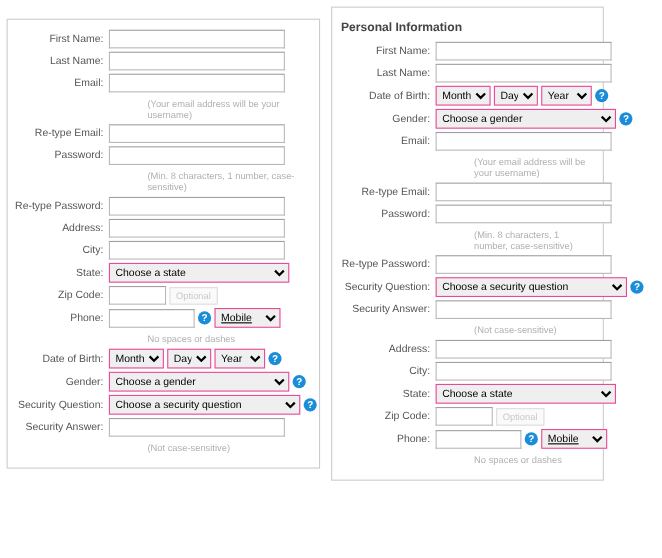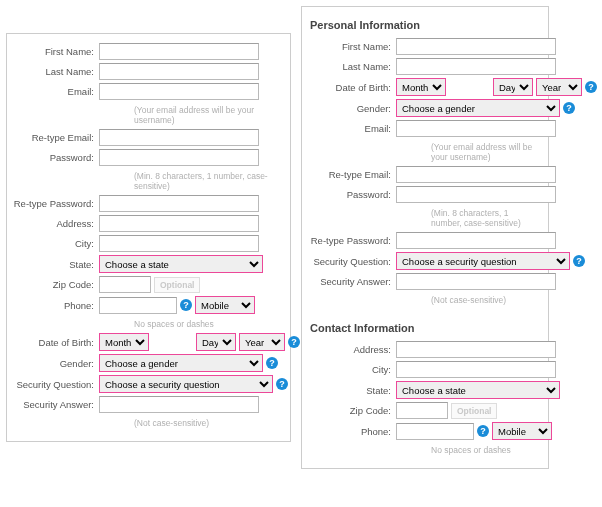--- a/index.html
+++ b/index.html
@@ -63,23 +63,23 @@
     height: 18px;
     border: 1px solid #ec4899;
     font-size: 9.5px;
     background: #efefef;
     padding: 0 1px;
   }
   select.full { width: 164px; }
   .panel.right select.full { width: 164px; }
   select.wider { width: 174px; }
   select.month { width: 50px; }
-  select.day { width: 40px; margin-left: 44px; }
+  select.day { width: 40px; }
   select.year { width: 46px; }
-  select.phone-type { width: 60px; }
+  select.phone-type { width: 60px; text-decoration: underline; }
   .hint {
     font-size: 8.5px;
     color: #b0b0b0;
     padding: 2px 0 1px 0;
   }
   .hint-row {
     display: flex;
     gap: 35px;
   }
   .hint-row .spacer {
@@ -100,21 +100,20 @@
     justify-content: center;
     cursor: pointer;
     flex-shrink: 0;
   }
   .ghost {
     font-size: 8.5px;
     color: #c9c9c9;
     border: 1px solid #ddd;
     padding: 2px 5px;
     background: #fafafa;
-    font-weight: bold;
   }
   .gap-top { margin-top: 10px; }
 </style>
 </head>
 <body>
 
 <div class="wrap">
 
   <div class="panel left">
 
@@ -331,21 +330,20 @@
       <div class="lbl">Security Answer:</div>
       <div class="ctl">
           <input type="text" class="full" style="">
         </div>
     </div>
     <div class="hint-row">
         <div class="spacer"></div>
         <div class="hint">(Not case-sensitive)</div>
       </div>
 
-    <div class="section-title gap-top">Contact Information</div>
 
     <div class="row">
       <div class="lbl">Address:</div>
       <div class="ctl">
           <input type="text" class="full" style="">
         </div>
     </div>
     <div class="row">
       <div class="lbl">City:</div>
       <div class="ctl">

